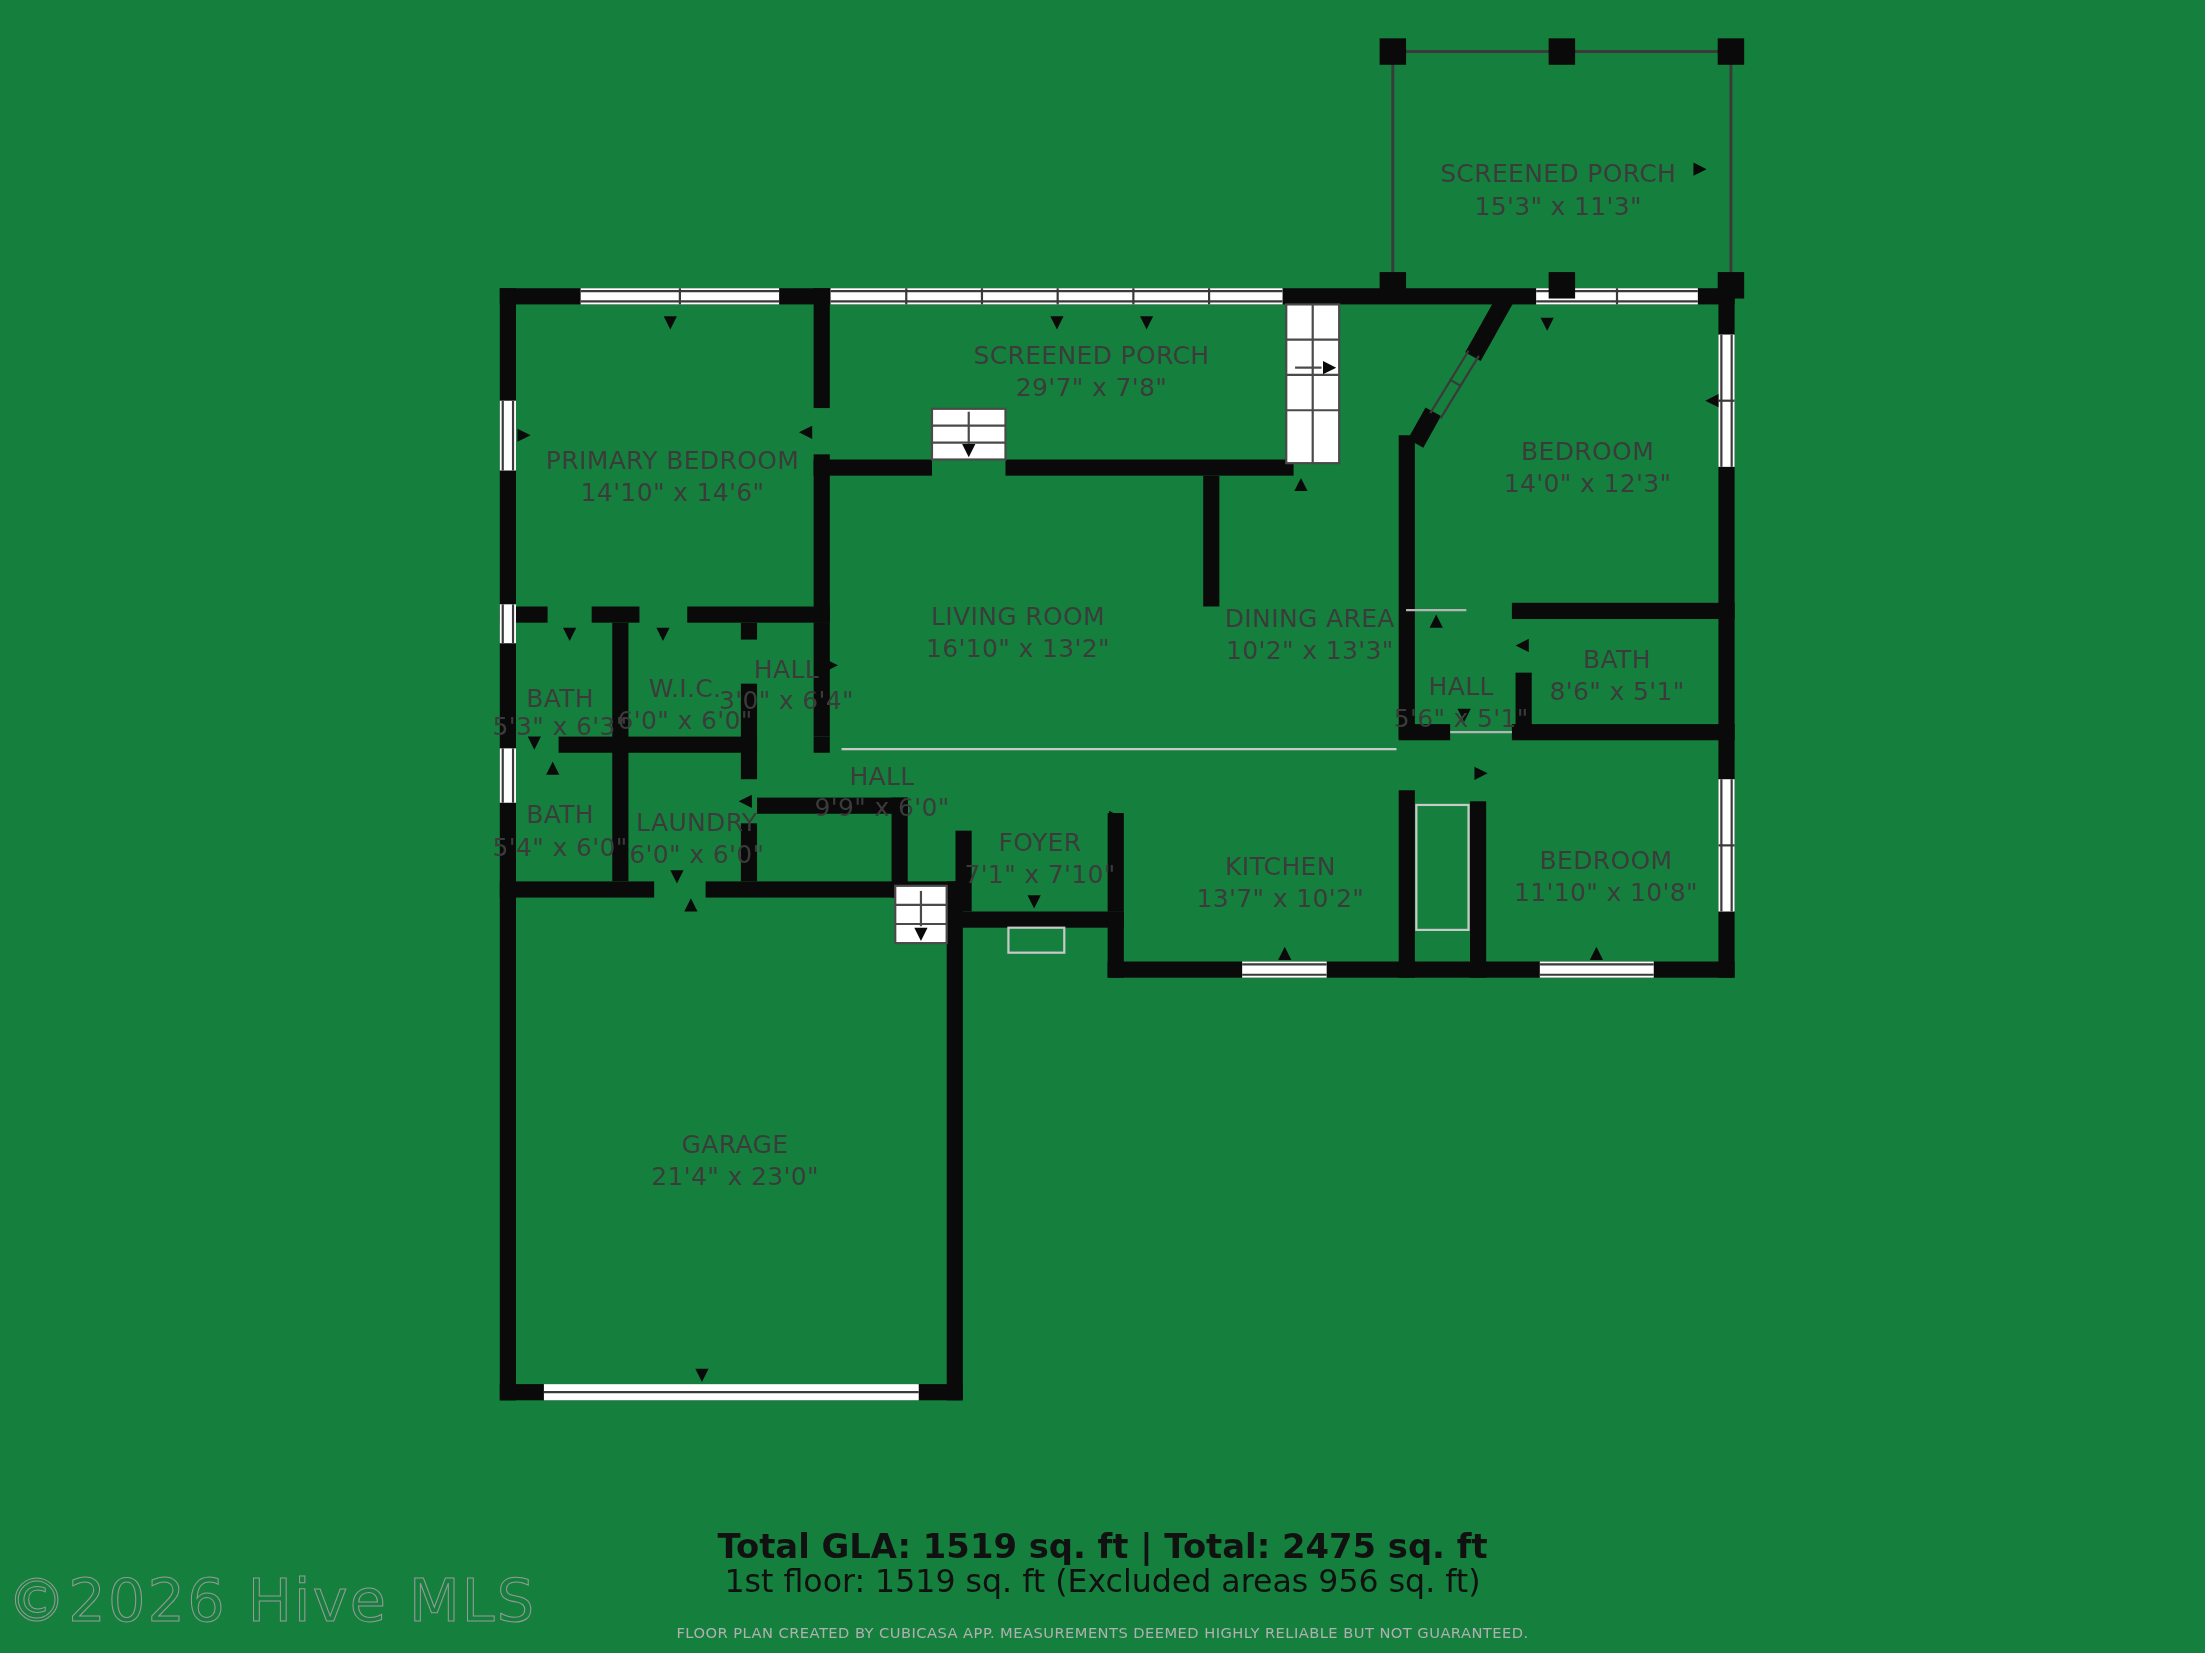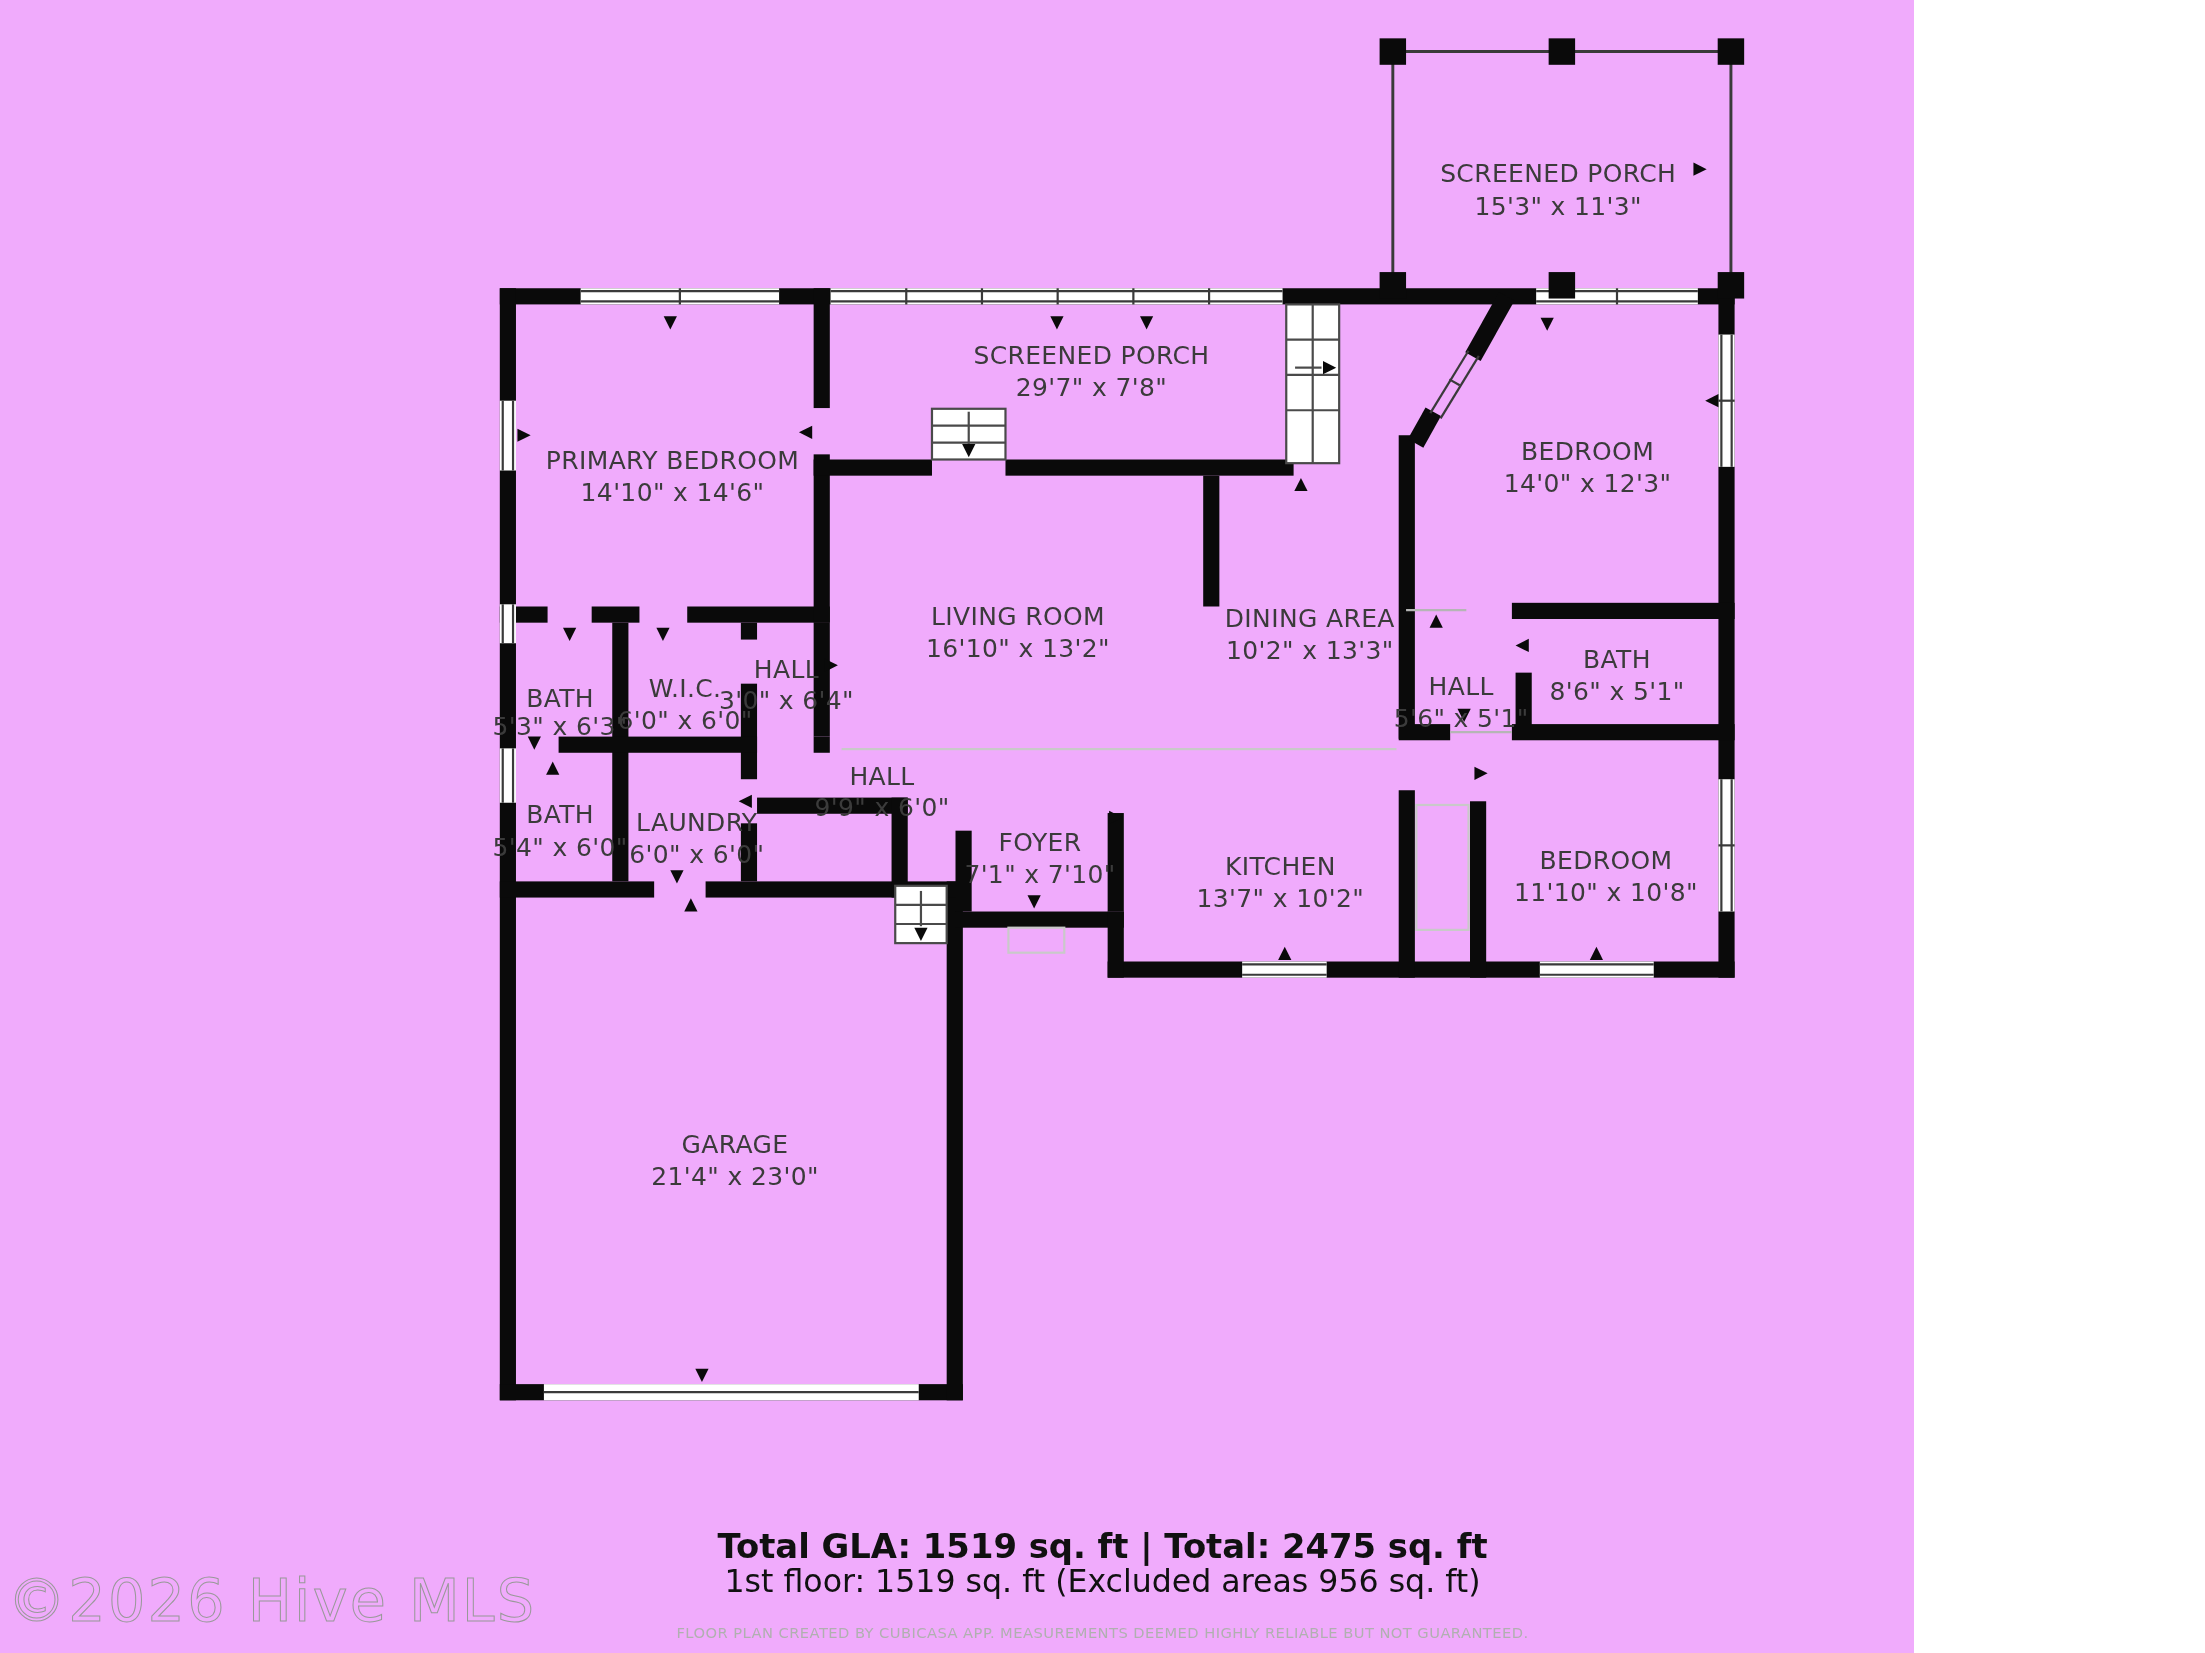--- a/index.html
+++ b/index.html
@@ -1,16 +1,16 @@
 <!DOCTYPE html>
 <html style="font-size:11.8px"><head>
 <meta charset="utf-8">
 <style>
   html,body{margin:0;padding:0;background:#ffffff;}
-  .page{position:relative;width:1914px;height:1654px;background:#f0abfc;overflow:hidden;
+  .page{position:relative;width:2205px;height:1654px;background:#15803d;overflow:hidden;
         font-family:"DejaVu Sans",sans-serif;}
   svg{display:block;}
   .wall{fill:#0a0a0a;}
   .thin{stroke:#3a3a3a;stroke-width:3;fill:none;}
   .thin4{stroke:#3a3a3a;stroke-width:4;fill:none;}
   .openline{stroke:#c9c9c9;stroke-width:3;fill:none;}
   .sill{stroke:#b5b5b5;stroke-width:3;fill:none;}
   .stair{fill:#ffffff;stroke:#4a4a4a;stroke-width:3;}
   .stairline{stroke:#4a4a4a;stroke-width:3;}
   .winfill{fill:#ffffff;}

